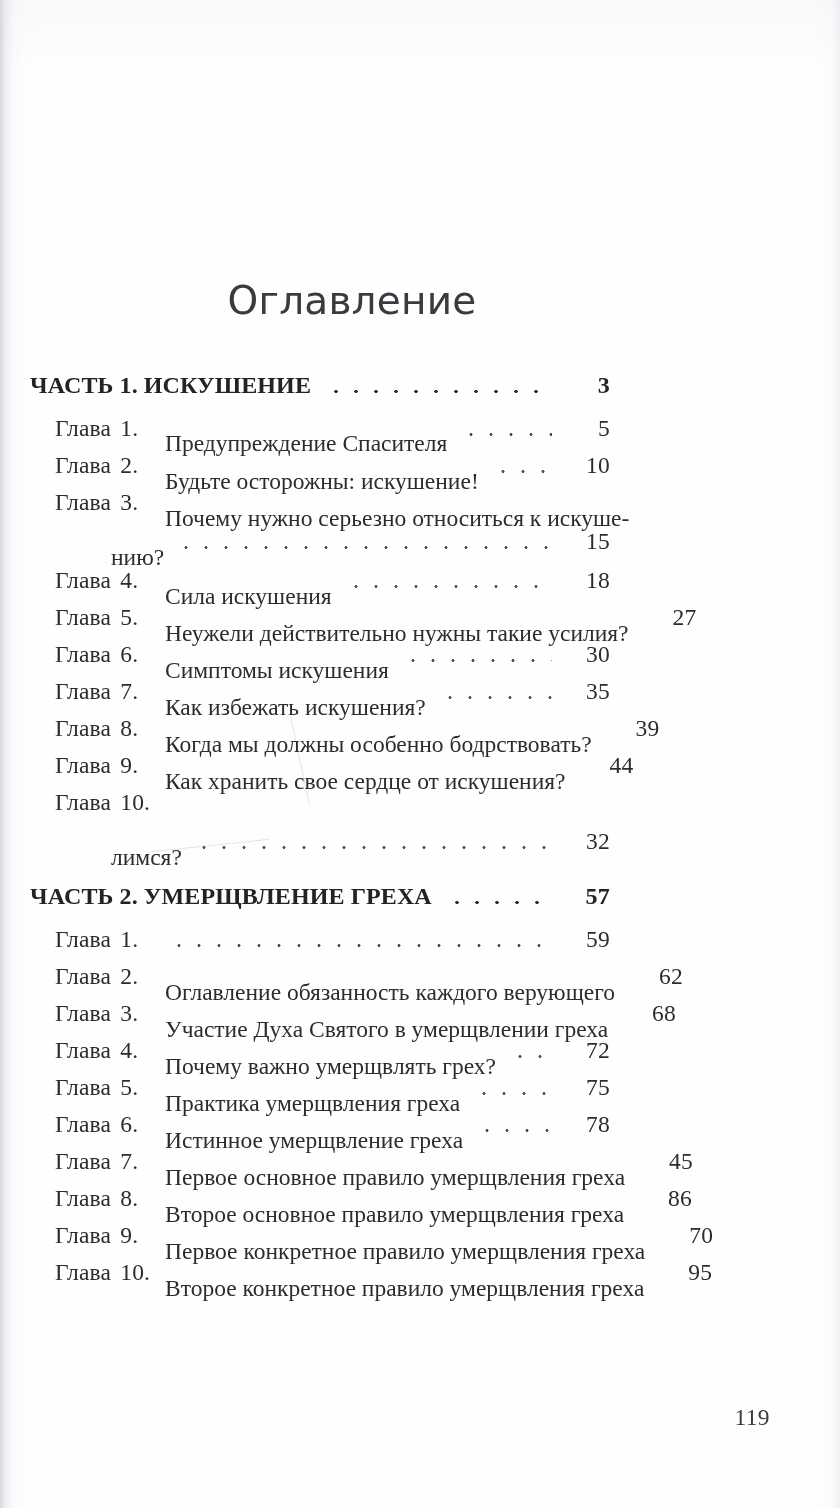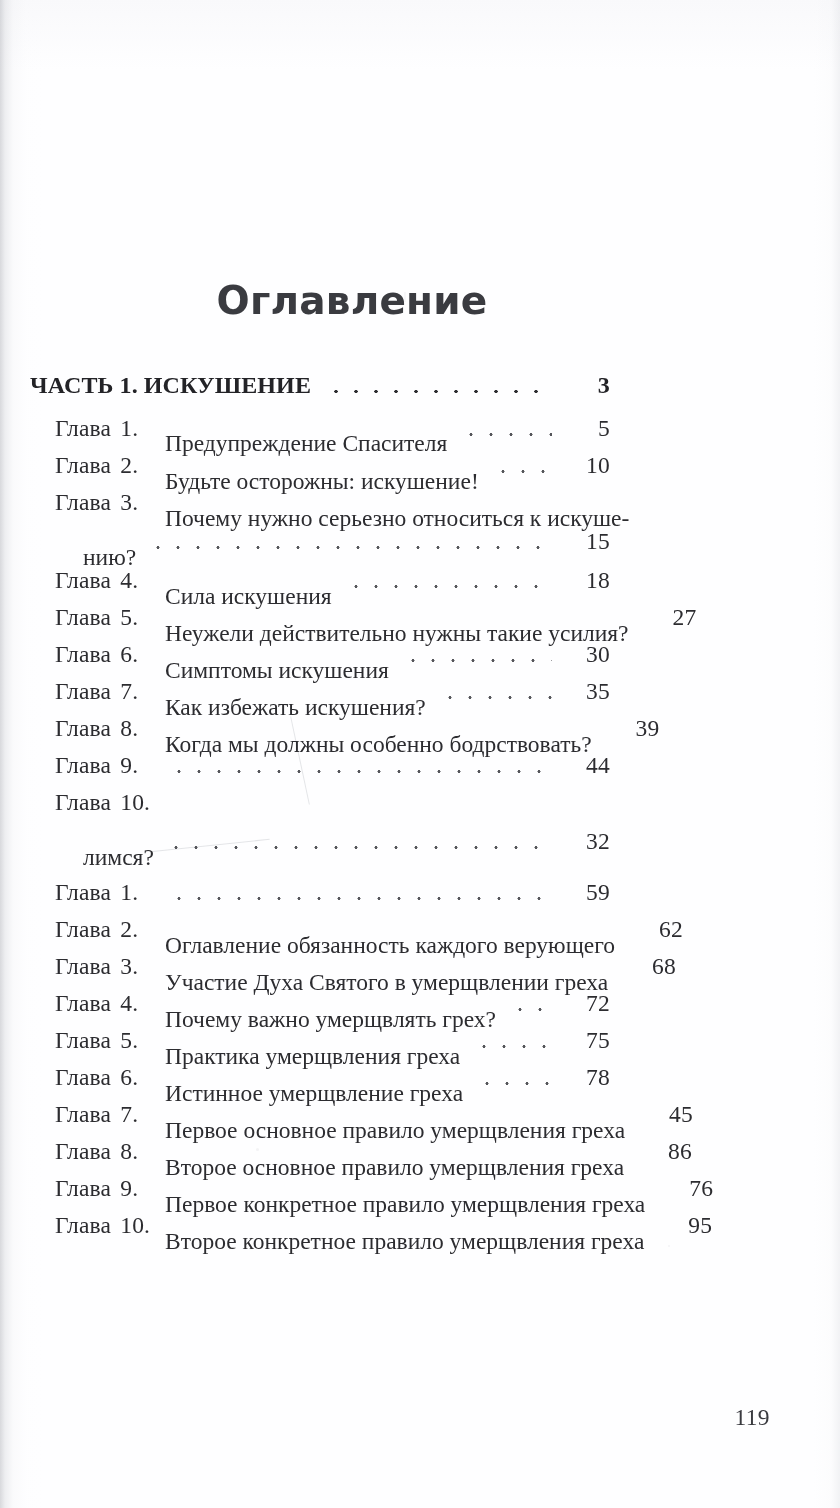--- a/index.html
+++ b/index.html
@@ -54,21 +54,21 @@
 
   
   .toc-title {
     position: absolute;
     left: 0;
     top: 252px;
     width: 704px;
     text-align: center;
     font-family: "DejaVu Sans", "Liberation Sans", sans-serif;
     font-size: 39px;
-    font-weight: 700;
+    font-weight: 400;
     letter-spacing: .2px;
     color: #3a3b40;
   }
 
   
   .toc {
     position: absolute;
     left: 0;
     top: 362px;
     width: 840px;
@@ -114,21 +114,21 @@
   .ch-title {
     white-space: nowrap;
     padding-right: 10px;
     margin-top: 31px;
   }
 
   
   .row.cont {
     height: 41px;
     font-size: 23.5px;
-    padding-left: 83px;
+    padding-left: 111px;
     color: #2c2c30;
   }
   .row.cont .ch-title { padding-right: 8px; }
 
   
   .dots {
     flex: 1 1 auto;
     min-width: 0;
     overflow: hidden;
     white-space: nowrap;
@@ -266,37 +266,43 @@
       </span>
       <span class="ch-title">Когда мы должны особенно бодрствовать?</span>
       <span class="dots"></span>
       <span class="pg">39</span>
     </div>
 
     <div class="row chapter">
       <span class="ch-num">
         <span>Глава</span><span class="n">9.</span>
       </span>
+      <span class="ch-title">Как хранить свое сердце от искушения?</span>
       <span class="dots"></span>
       <span class="pg">44</span>
     </div>
 
     <div class="row chapter">
       <span class="ch-num">
         <span>Глава</span><span class="n">10.</span>
       </span>
     </div>
     <div class="row cont">
       <span class="ch-title">лимся?</span>
       <span class="dots"></span>
       <span class="pg">32</span>
     </div>
 
     <div class="gap"></div>
 
+    <div class="row part">
+      <span class="label">ЧАСТЬ 2. УМЕРЩВЛЕНИЕ ГРЕХА</span>
+      <span class="dots"></span>
+      <span class="pg">57</span>
+    </div>
 
     <div class="row chapter first-of-part">
       <span class="ch-num">
         <span>Глава</span><span class="n">1.</span>
       </span>
       <span class="dots"></span>
       <span class="pg">59</span>
     </div>
 
     <div class="row chapter">
@@ -361,21 +367,21 @@
       <span class="dots"></span>
       <span class="pg">86</span>
     </div>
 
     <div class="row chapter">
       <span class="ch-num">
         <span>Глава</span><span class="n">9.</span>
       </span>
       <span class="ch-title">Первое конкретное правило умерщвления греха</span>
       <span class="dots"></span>
-      <span class="pg">76</span>
+      <span class="pg">70</span>
     </div>
 
     <div class="row chapter">
       <span class="ch-num">
         <span>Глава</span><span class="n">10.</span>
       </span>
       <span class="ch-title">Второе конкретное правило умерщвления греха</span>
       <span class="dots"></span>
       <span class="pg">95</span>
     </div>

